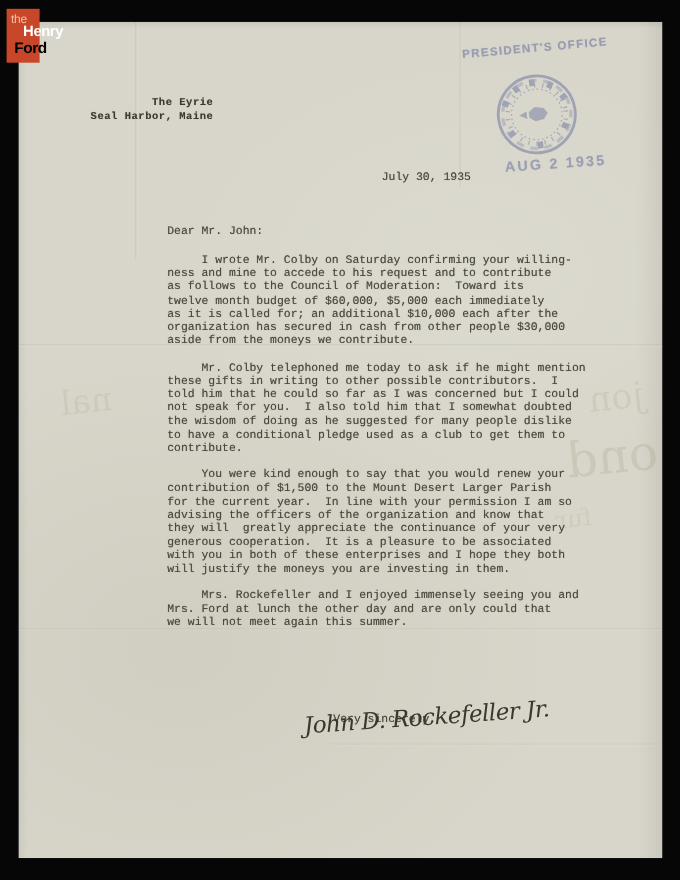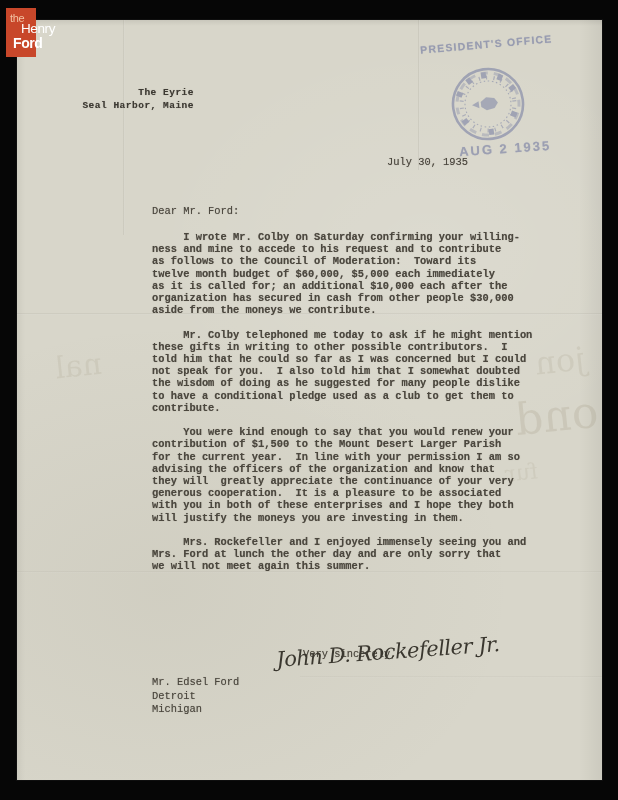--- a/index.html
+++ b/index.html
@@ -14,33 +14,33 @@
            radial-gradient(ellipse 500px 380px at 25% 75%, rgba(120,115,95,.08), rgba(0,0,0,0) 70%),
            var(--paper,#d8d6ca);
          box-shadow:0 0 0 1px rgba(255,255,255,.04);}
   .crease{position:absolute;pointer-events:none;}
   .crease.v{width:2px;background:linear-gradient(90deg,rgba(90,85,70,.14),rgba(255,255,255,.18));}
   .crease.h{height:2px;background:linear-gradient(180deg,rgba(90,85,70,.12),rgba(255,255,255,.16));}
   
   #logo{position:absolute;left:6px;top:8px;width:30px;height:49px;background:var(--logo-bg,#c8472a);}
   #logo .the{position:absolute;left:4px;top:4px;font-size:11px;color:var(--logo-the,#f2c3a3);
              letter-spacing:-.3px;}
-  #logo .henry{position:absolute;left:15px;top:13px;font-size:13.5px;font-weight:normal;color:#fff;
+  #logo .henry{position:absolute;left:15px;top:13px;font-size:13.5px;font-weight:bold;color:#fff;
                letter-spacing:-.4px;}
-  #logo .ford{position:absolute;left:7px;top:27px;font-size:14px;font-weight:bold;color:#ffffff;
+  #logo .ford{position:absolute;left:7px;top:27px;font-size:14px;font-weight:bold;color:#000000;
               letter-spacing:-.4px;}
   
   .type{font-family:"Liberation Mono","DejaVu Sans Mono",monospace;color:var(--ink,#4b473e);
         text-shadow:0 0 .7px rgba(74,70,62,.55);}
   #letterhead{position:absolute;left:78px;top:86px;width:116px;text-align:right;
               font-size:9.5px;font-weight:bold;letter-spacing:.5px;line-height:13px;color:#3d3a33;}
-  #date-line{position:absolute;left:347px;top:156px;font-size:10.4px;margin-left:40px;}
+  #date-line{position:absolute;left:347px;top:156px;font-size:10.4px;}
   #salutation{position:absolute;left:152px;top:205px;font-size:10.4px;}
   #body-col{position:absolute;left:152px;top:231px;width:392px;font-size:10.4px;line-height:12.2px;}
-  #body-col p{margin:0 0 12.2px 0;white-space:pre;font-weight:bold;}
+  #body-col p{margin:0 0 12.2px 0;white-space:pre;}
   #closing{position:absolute;left:303px;top:648px;font-size:10.4px;}
   #signature{position:absolute;left:276px;top:640px;font-family:"DejaVu Serif",serif;
              font-style:italic;font-size:21px;color:#3a372f;transform:rotate(-4deg);
              letter-spacing:-.5px;white-space:nowrap;}
   #recipient{position:absolute;left:152px;top:676px;font-size:10.4px;line-height:13.6px;white-space:pre;}
   
   .stampink{color:var(--stamp,#8d92ac);text-shadow:0 0 1px rgba(141,146,172,.6);}
   #stamp-office{position:absolute;left:420px;top:38px;font-size:10.5px;font-weight:bold;
                 letter-spacing:1.2px;transform:rotate(-5deg);opacity:.85;white-space:nowrap;}
   #stamp-date{position:absolute;left:459px;top:141px;font-size:13px;font-weight:bold;
@@ -100,21 +100,21 @@
       <rect x="13" y="52" width="5" height="6" transform="rotate(60 15 55)"></rect>
       <rect x="62" y="52" width="5" height="6" transform="rotate(-60 64 55)"></rect>
       <path d="M33 38 l6 -4 8 2 3 5 -4 5 -8 1 -5 -4 z" opacity=".9"></path>
       <path d="M24 40 l7 -3 0 7 z" opacity=".9"></path>
     </g>
   </svg>
 
   <div id="stamp-date" class="stampink">AUG 2 1935</div>
 
   <div id="date-line" class="type">July 30, 1935</div>
-  <div id="salutation" class="type">Dear Mr. Ford:</div>
+  <div id="salutation" class="type">Dear Mr. John:</div>
 
   <div id="body-col">
     <p class="type">     I wrote Mr. Colby on Saturday confirming your willing-
 ness and mine to accede to his request and to contribute
 as follows to the Council of Moderation:  Toward its
 twelve month budget of $60,000, $5,000 each immediately
 as it is called for; an additional $10,000 each after the
 organization has secured in cash from other people $30,000
 aside from the moneys we contribute.</p>
     <p class="type">     Mr. Colby telephoned me today to ask if he might mention
@@ -126,23 +126,20 @@
 contribute.</p>
     <p class="type">     You were kind enough to say that you would renew your
 contribution of $1,500 to the Mount Desert Larger Parish
 for the current year.  In line with your permission I am so
 advising the officers of the organization and know that
 they will  greatly appreciate the continuance of your very
 generous cooperation.  It is a pleasure to be associated
 with you in both of these enterprises and I hope they both
 will justify the moneys you are investing in them.</p>
     <p class="type">     Mrs. Rockefeller and I enjoyed immensely seeing you and
-Mrs. Ford at lunch the other day and are only sorry that
+Mrs. Ford at lunch the other day and are only could that
 we will not meet again this summer.</p>
   </div>
 
   <div id="closing" class="type">Very sincerely,</div>
   <div id="signature">John D. Rockefeller Jr.</div>
-  <div id="recipient" class="type">Mr. Edsel Ford
-Detroit
-Michigan</div>
 
 </div>
 
 </body></html>

